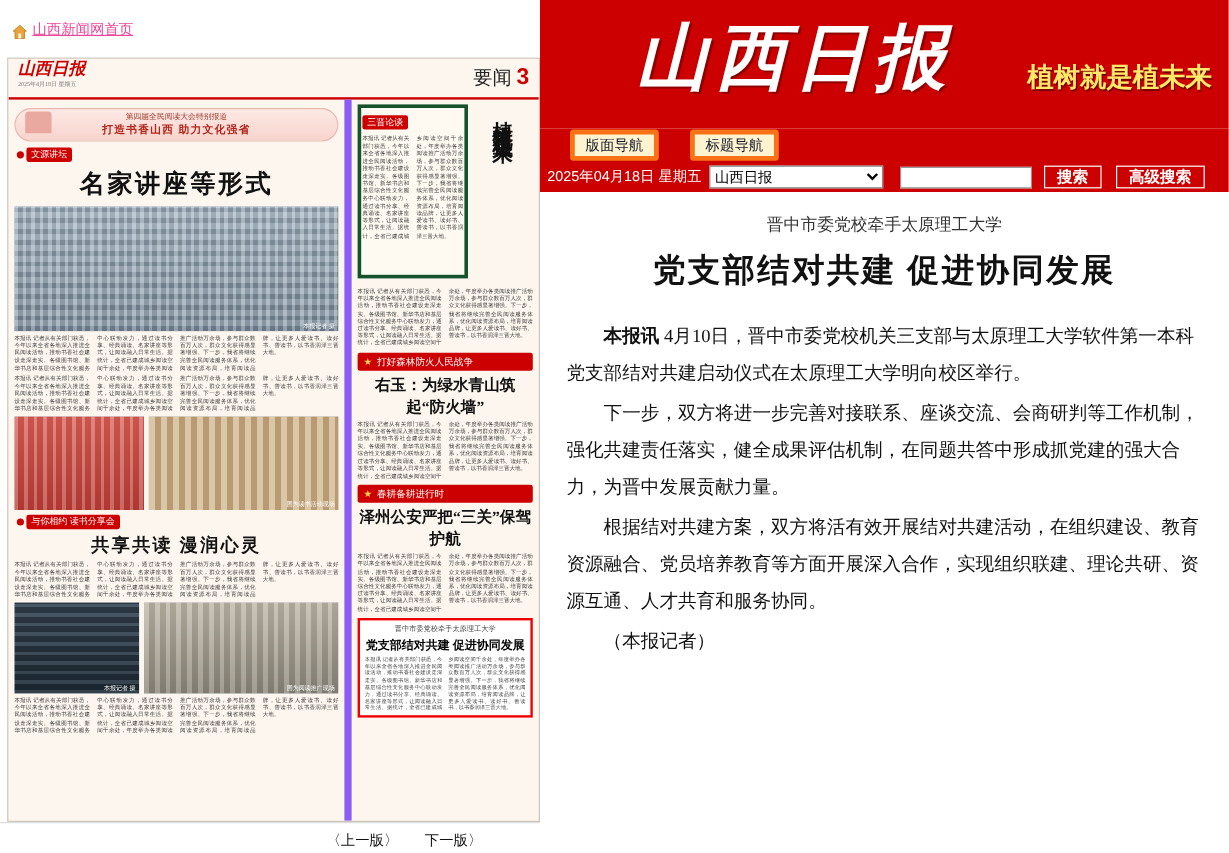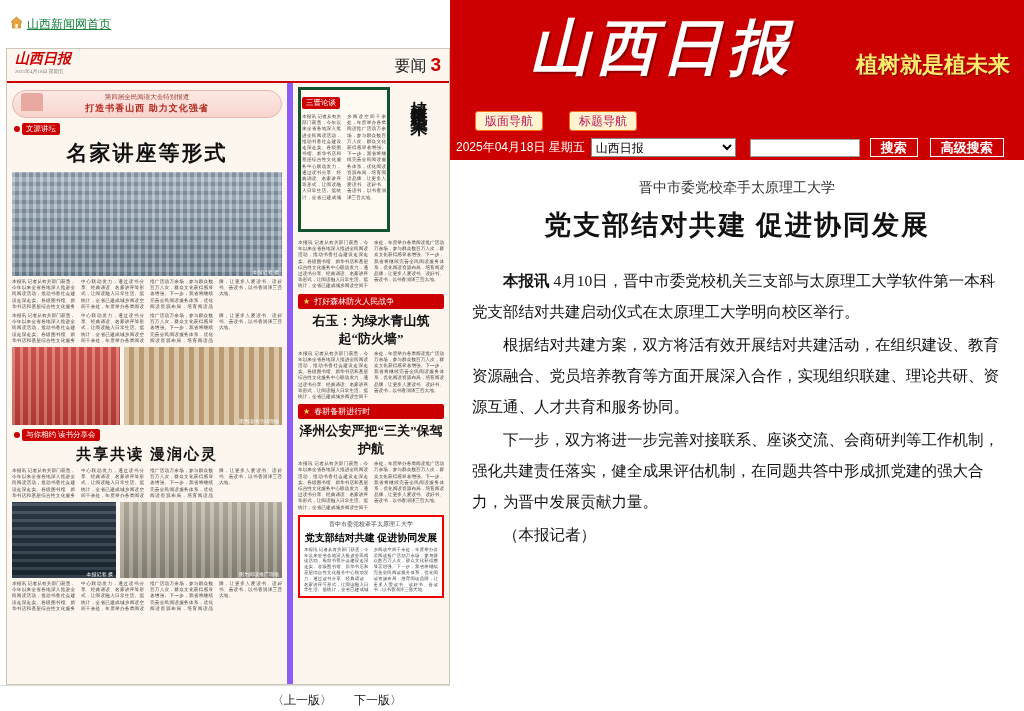--- a/index.html
+++ b/index.html
@@ -10,21 +10,21 @@
     background:#ffffff;
     color:#000;
   }
   #root { position:relative; width:1024px; height:711px; }
 
   
   .topbar {
     position:absolute; left:0; top:0; width:450px; height:48px;
     background:#fff; display:flex; align-items:center; padding-left:10px;
   }
-  .home-link { display:flex; align-items:flex-start; gap:4px; font-size:12px; color:#15803d; }
+  .home-link { display:flex; align-items:flex-end; gap:4px; font-size:12px; color:#ec4899; }
   .home-icon { width:13px; height:13px; display:inline-block; position:relative; }
   .home-icon svg { display:block; }
   .home-link span.label { font-size:12px; }
 
   
   .masthead {
     position:absolute; left:450px; top:0; width:574px; height:107px;
     background:#cc0000;
   }
   .masthead-title {
@@ -42,22 +42,22 @@
     white-space:nowrap;
     text-shadow:1px 1px 0 #7a0000;
   }
 
   
   .navrow {
     position:absolute; left:450px; top:107px; width:574px; height:28px;
     background:#cc0000; display:flex; align-items:center; padding-left:25px; gap:26px;
   }
   .nav-btn {
-    background:#fff3d0; border:1px solid #f97316; border-radius:3px;
-    color:#be185d; font-size:12px; padding:2px 9px; line-height:14px;
+    background:#fff3d0; border:4px solid #f97316; border-radius:3px;
+    color:#0f172a; font-size:12px; padding:2px 9px; line-height:14px;
     white-space:nowrap; cursor:pointer;
   }
 
   
   .searchrow {
     position:absolute; left:450px; top:135px; width:574px; height:25px;
     background:#cc0000; display:flex; align-items:center; padding-left:6px; gap:6px;
   }
   .date-text { color:#fff; font-size:12px; white-space:nowrap; }
   .paper-select {
@@ -258,22 +258,22 @@
     <input class="search-input" type="text" value="" placeholder="" style="">
     <button class="search-btn">搜索</button>
     <button class="adv-btn">高级搜索</button>
   </div>
 
   <div class="article">
     <div class="art-kicker">晋中市委党校牵手太原理工大学</div>
     <div class="art-title">党支部结对共建  促进协同发展</div>
     <div class="art-body">
       <p><span class="lead">本报讯</span>&nbsp;<span>4月10日，晋中市委党校机关三支部与太原理工大学软件第一本科党支部结对共建启动仪式在太原理工大学明向校区举行。</span></p>
+      <p>下一步，双方将进一步完善对接联系、座谈交流、会商研判等工作机制，强化共建责任落实，健全成果评估机制，在同题共答中形成抓党建的强大合力，为晋中发展贡献力量。</p>
       <p>根据结对共建方案，双方将活有效开展结对共建活动，在组织建设、教育资源融合、党员培养教育等方面开展深入合作，实现组织联建、理论共研、资源互通、人才共育和服务协同。</p>
-      <p>下一步，双方将进一步完善对接联系、座谈交流、会商研判等工作机制，强化共建责任落实，健全成果评估机制，在同题共答中形成抓党建的强大合力，为晋中发展贡献力量。</p>
       <p>（本报记者）</p>
     </div>
   </div>
 
   <div class="page-wrap">
     <div class="page-head">
       <div class="ph-logo">
         <span>山西日报</span>
         <small>2025年4月18日 星期五</small>
       </div>

